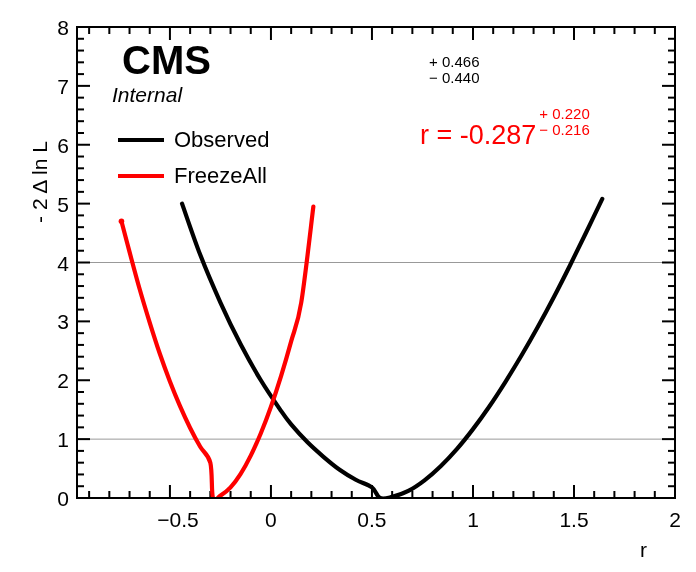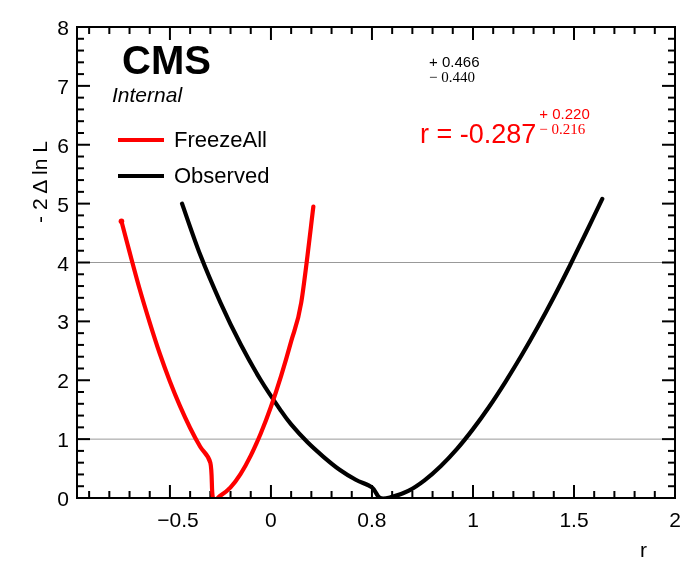--- a/index.html
+++ b/index.html
@@ -90,21 +90,21 @@
   .errs {
     display: inline-block;
     vertical-align: baseline;
     font-size: 15px;
     line-height: 1.05;
     margin-left: 3px;
     position: relative;
     top: -9px;
   }
   .errs .up { display: block; }
-  .errs .dn { display: block; font-family: Liberation Serif, serif; }
+  .errs .dn { display: block; }
 
   
   .ytick-label {
     position: absolute;
     font-size: 21px;
     text-align: right;
     width: 30px;
     transform: translateY(-11px);
   }
   .xtick-label {
@@ -299,26 +299,26 @@
         <path d="M 121.45 221.29 C 122.79 226.39, 126.50 240.62, 129.53 251.90 C 132.56 263.19, 136.26 277.22, 139.63 288.99 C 143.00 300.77, 146.36 311.76, 149.73 322.55 C 153.10 333.35, 156.46 343.94, 159.83 353.76 C 163.20 363.57, 166.57 372.69, 169.93 381.43 C 173.30 390.16, 176.67 398.40, 180.03 406.15 C 183.40 413.91, 186.77 421.17, 190.14 427.94 C 193.50 434.71, 196.87 440.99, 200.24 446.78 C 203.60 452.57, 208.22 454.14, 210.34 462.68 C 212.46 471.21, 211.28 492.50, 212.96 498.00 C 214.65 503.50, 217.51 497.41, 220.44 495.64 C 223.37 493.88, 227.17 491.03, 230.54 487.40 C 233.91 483.77, 237.27 479.16, 240.64 473.86 C 244.01 468.56, 247.38 462.38, 250.74 455.61 C 254.11 448.84, 257.48 441.38, 260.84 433.24 C 264.21 425.09, 267.58 416.26, 270.95 406.74 C 274.31 397.23, 277.68 387.02, 281.05 376.13 C 284.41 365.24, 287.78 353.66, 291.15 341.39 C 294.52 329.13, 297.55 325.01, 301.25 302.53 C 304.95 280.06, 311.35 222.56, 313.37 206.57" fill="none" stroke="#fe0000" stroke-width="4.2" stroke-linecap="round" stroke-linejoin="round"></path>
         <circle cx="121.44594594594594" cy="221.28749999999997" r="2.8" fill="#fe0000"></circle>
       </g>
   </svg>
 
   <div class="txt" id="cms-label">CMS</div>
   <div class="txt" id="cms-sublabel">Internal</div>
 
   <div id="legend">
     <div class="legend-row">
+      <span class="legend-swatch" style="background:#000000"></span>
+      <span class="legend-text">Observed</span>
+    </div>
+    <div class="legend-row">
       <span class="legend-swatch" style="background:#fe0000"></span>
       <span class="legend-text">FreezeAll</span>
-    </div>
-    <div class="legend-row">
-      <span class="legend-swatch" style="background:#000000"></span>
-      <span class="legend-text">Observed</span>
     </div>
   </div>
 
   <div class="txt" id="result-obs">
     <span class="errs"><span class="up">+ 0.466</span><span class="dn">− 0.440</span></span>
   </div>
 
   <div class="txt" id="result-frz">
     <span class="val">r = -0.287</span><span class="errs"><span class="up">+ 0.220</span><span class="dn">− 0.216</span></span>
   </div>
@@ -333,18 +333,18 @@
       <div class="ytick-label" style="left: 39px; top: 321.375px;">3</div>
       <div class="ytick-label" style="left: 39px; top: 262.5px;">4</div>
       <div class="ytick-label" style="left: 39px; top: 203.625px;">5</div>
       <div class="ytick-label" style="left: 39px; top: 144.75px;">6</div>
       <div class="ytick-label" style="left: 39px; top: 85.875px;">7</div>
       <div class="ytick-label" style="left: 39px; top: 27px;">8</div>
     </div>
   <div id="xtick-labels">
       <div class="xtick-label" style="left: 178px; top: 508px;">−0.5</div>
       <div class="xtick-label" style="left: 270.946px; top: 508px;">0</div>
-      <div class="xtick-label" style="left: 371.959px; top: 508px;">0.8</div>
+      <div class="xtick-label" style="left: 371.959px; top: 508px;">0.5</div>
       <div class="xtick-label" style="left: 472.973px; top: 508px;">1</div>
       <div class="xtick-label" style="left: 573.986px; top: 508px;">1.5</div>
       <div class="xtick-label" style="left: 675px; top: 508px;">2</div>
     </div>
 </div>
 
 </body></html>

